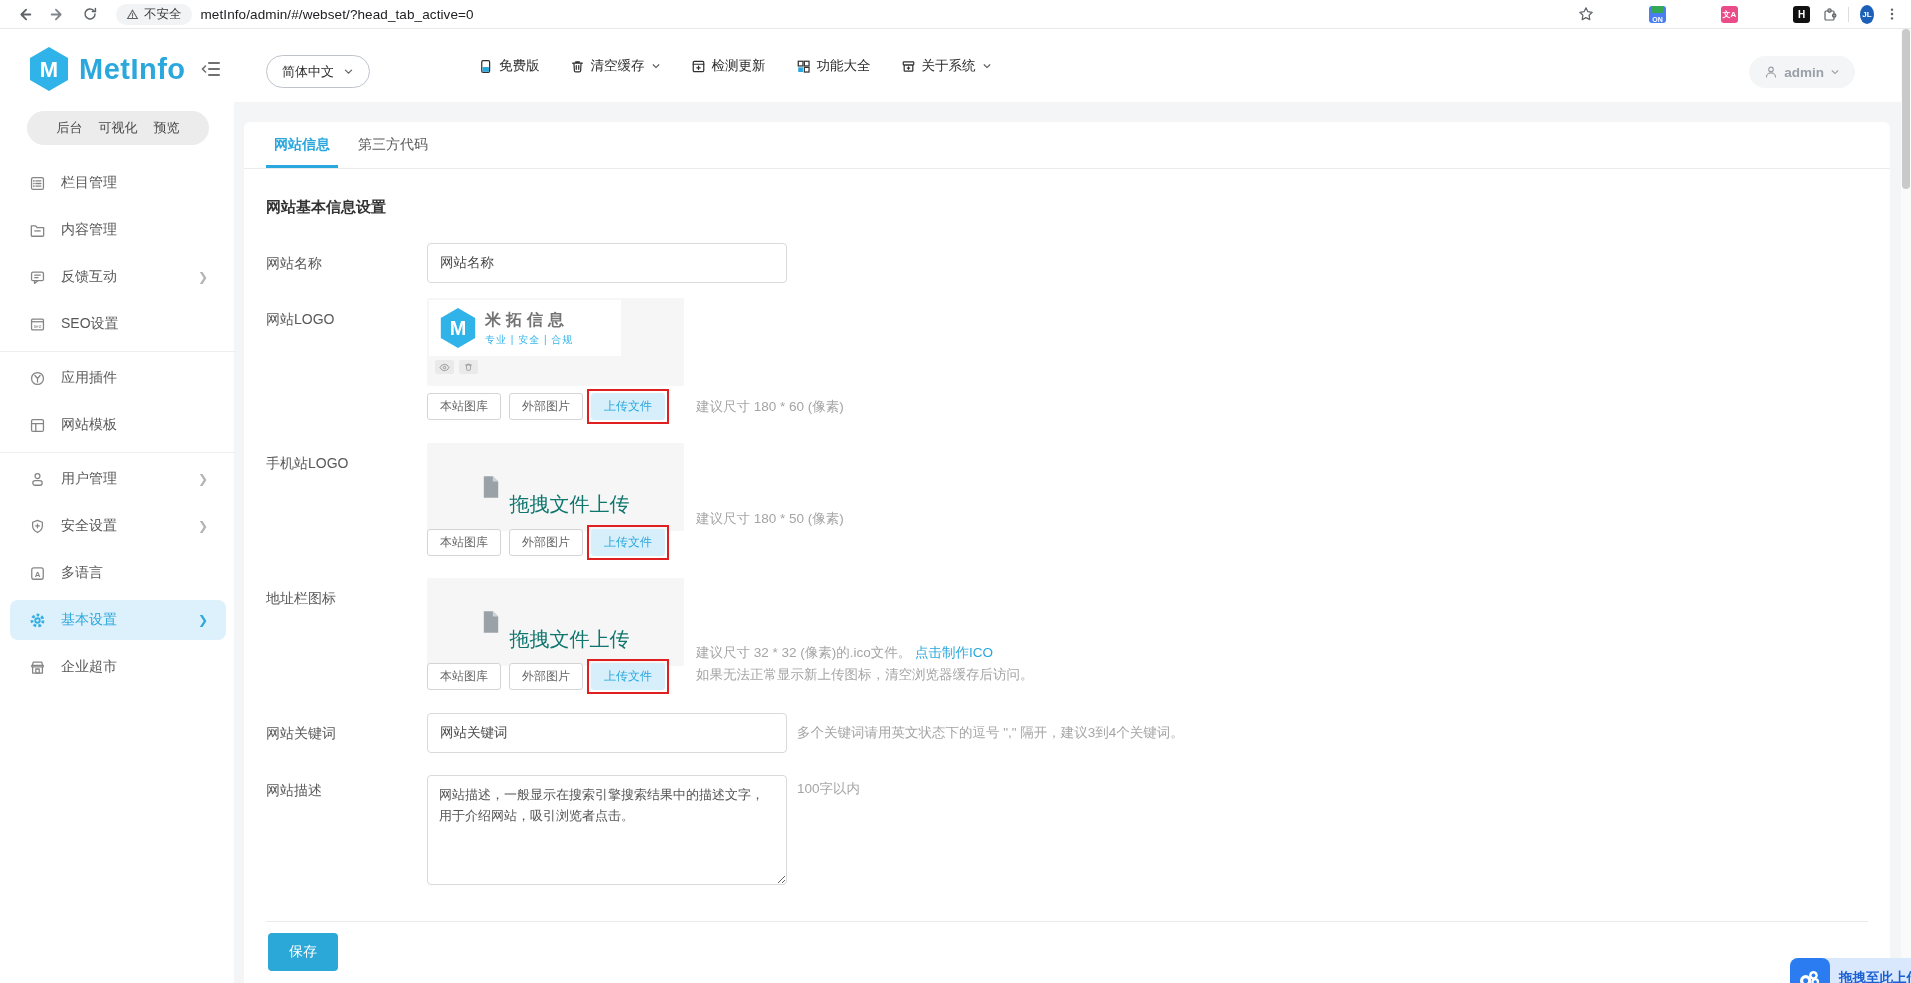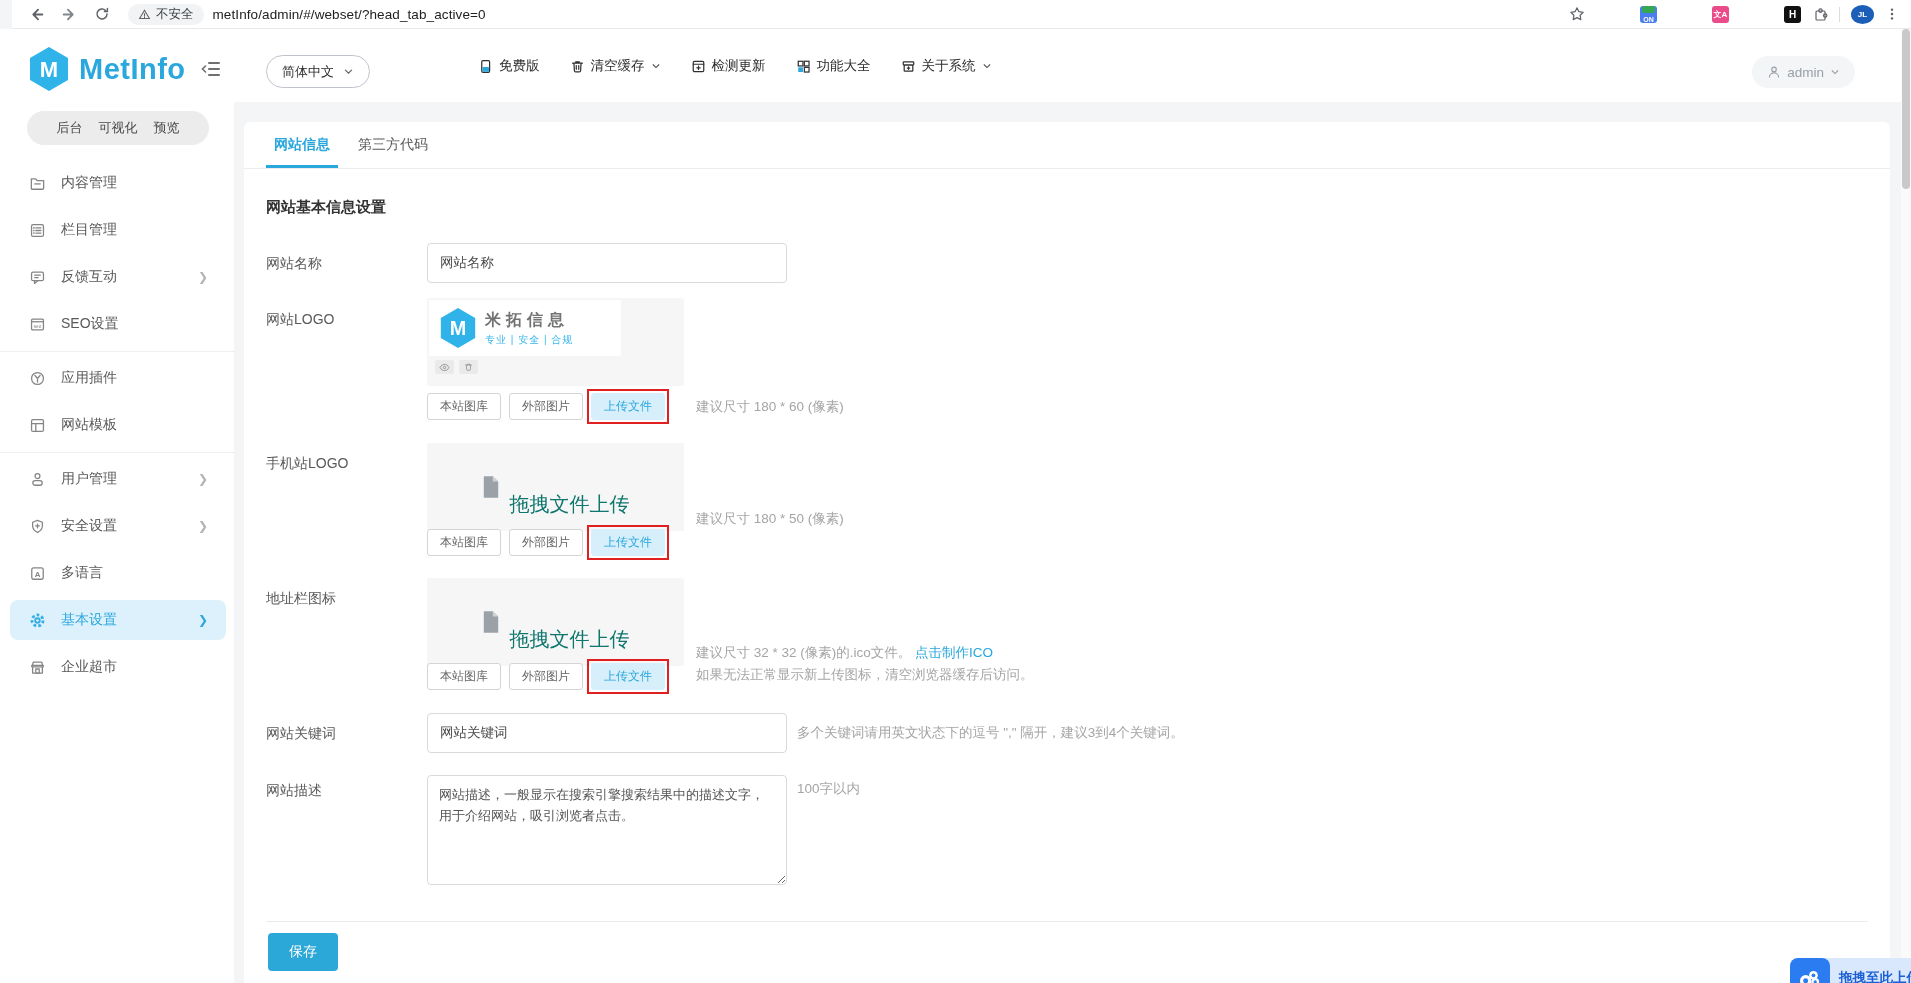--- a/index.html
+++ b/index.html
@@ -1,46 +1,46 @@
 <!DOCTYPE html>
 <html><head>
 <meta charset="utf-8">
 <style>
   * { margin:0; padding:0; box-sizing:border-box; }
   html,body { width:1911px; height:983px; overflow:hidden; }
   body { font-family:"Liberation Sans", sans-serif; background:#f3f5f7; position:relative; }
   svg { display:block; }
 
   
-  .browser-bar { position:absolute; top:0; left:12px; right:0; height:29px; background:#fff;
+  .browser-bar { position:absolute; top:0; left:0; right:0; height:29px; background:#fff;
                  display:flex; align-items:center; z-index:30; border-bottom:1px solid #e9e9e9; }
   .nav-ico { margin-left:16px; display:flex; align-items:center; cursor:pointer; }
   .sec-chip { margin-left:18px; height:21px; background:#f1f3f4; border-radius:11px;
               display:flex; align-items:center; padding:0 10px; gap:5px; color:#3c4043; font-size:12.5px; }
   .url-text { margin-left:9px; font-size:13.5px; color:#202124; letter-spacing:.1px; }
   .chrome-right { margin-left:auto; display:flex; align-items:center; gap:11px; padding-right:12px; }
   .ext { width:17px; height:17px; border-radius:3px; position:relative; overflow:hidden; flex:0 0 auto;margin-left:44px; }
   .ext-on { background:#4a7df0; }
   .ext-on .top { position:absolute; top:0; left:2px; right:2px; height:7px; background:#35a854; border-radius:2px; }
   .ext-on .lbl { position:absolute; bottom:0; width:100%; text-align:center; color:#fff; font-size:7px; font-weight:bold; }
   .ext-tr { background:#ea4c89; color:#fff; font-size:8px; font-weight:bold; display:flex; align-items:center; justify-content:center; }
   .ext-h  { background:#111; color:#fff; font-size:10px; font-weight:bold; display:flex; align-items:center; justify-content:center; }
   .vsep { width:1px; height:15px; background:#dadce0; }
-  .avatar { width:23px; height:19px; border-radius:50%; background:#1b5fb8; color:#fff;
+  .avatar { width:14px; height:19px; border-radius:50%; background:#1b5fb8; color:#fff;
             font-size:8px; font-weight:bold; display:flex; align-items:center; justify-content:center;text-align:right; }
 
   
   .app-header { position:absolute; top:29px; left:0; right:0; height:73px; background:#fff; z-index:5; }
   .lang-btn { position:absolute; left:266px; top:26px; height:33px; border:1px solid #bfc4cc; border-radius:17px;
               display:flex; align-items:center; padding:0 15px; gap:9px; font-size:13px; color:#2b2b2b;
               background:#fff; cursor:pointer; }
   .top-menu { position:absolute; left:478px; top:22px; height:30px; display:flex; align-items:center; gap:30px; }
   .menu-item { display:flex; align-items:center; gap:6px; font-size:13.5px; color:#2e2e2e; cursor:pointer; }
   .admin-pill { position:absolute; right:56px; top:27px; height:32px; background:#f3f5f7; border-radius:16px;
-                display:flex; align-items:center; padding:0 15px; gap:6px; color:#9aa0a8; font-size:13.5px; cursor:pointer; }
+                display:flex; align-items:center; padding:0 15px; gap:6px; color:#9aa0a8; font-size:13.5px; cursor:pointer;font-weight:bold; }
 
   
   .sidebar { position:absolute; top:29px; left:0; width:234px; bottom:0; background:#fff; z-index:10; }
   .logo-row { position:absolute; top:17px; left:28px; display:flex; align-items:center; gap:9px; }
   .brand-name { font-size:29px; font-weight:bold; color:#2aa7dc; letter-spacing:.5px; }
   .collapse { margin-left:6px; cursor:pointer; }
   .quick-pill { position:absolute; top:82px; left:27px; width:182px; height:34px; background:#ececec; border-radius:17px;
                 display:flex; align-items:center; justify-content:center; gap:16px; font-size:13px; color:#4a4a4a; }
   .quick-pill span { cursor:pointer; }
   .nav { position:absolute; top:134px; left:10px; right:8px; }
@@ -249,36 +249,36 @@
 
   <div class="quick-pill">
     <span>后台</span>
     <span>可视化</span>
     <span>预览</span>
   </div>
 
   <div class="nav">
     <div class="nav-item">
       <span class="ni">
-          <svg width="17" height="17" viewBox="0 0 16 16" fill="none" stroke="#858585" stroke-width="1.2" stroke-linejoin="round">
-            <path d="M2.2 3.6h4l1.4 1.6h6.2v7.2a1 1 0 0 1-1 1H3.2a1 1 0 0 1-1-1z"></path>
-            <path d="M5 8.4h6"></path>
-          </svg>
-        </span>
-      <span>内容管理</span>
-    </div>
-    <div class="nav-item">
-      <span class="ni">
           <svg width="17" height="17" viewBox="0 0 16 16" fill="none" stroke="#858585" stroke-width="1.2">
             <rect x="2.4" y="2.4" width="11.2" height="11.2" rx="1.4"></rect>
             <path d="M6.4 5.6h4.8M6.4 8h4.8M6.4 10.4h4.8" stroke-linecap="round"></path>
             <path d="M4.6 5.6h.01M4.6 8h.01M4.6 10.4h.01" stroke-linecap="round" stroke-width="1.6"></path>
           </svg>
         </span>
       <span>栏目管理</span>
+    </div>
+    <div class="nav-item">
+      <span class="ni">
+          <svg width="17" height="17" viewBox="0 0 16 16" fill="none" stroke="#858585" stroke-width="1.2" stroke-linejoin="round">
+            <path d="M2.2 3.6h4l1.4 1.6h6.2v7.2a1 1 0 0 1-1 1H3.2a1 1 0 0 1-1-1z"></path>
+            <path d="M5 8.4h6"></path>
+          </svg>
+        </span>
+      <span>内容管理</span>
     </div>
     <div class="nav-item">
       <span class="ni">
           <svg width="17" height="17" viewBox="0 0 16 16" fill="none" stroke="#858585" stroke-width="1.2" stroke-linejoin="round">
             <rect x="2.4" y="3" width="11.2" height="8" rx="1.4"></rect>
             <path d="M5.2 11v2.6L8.2 11"></path>
             <path d="M5.4 5.8h5.2M5.4 8.2h3.2" stroke-linecap="round"></path>
           </svg>
         </span>
       <span>反馈互动</span>

